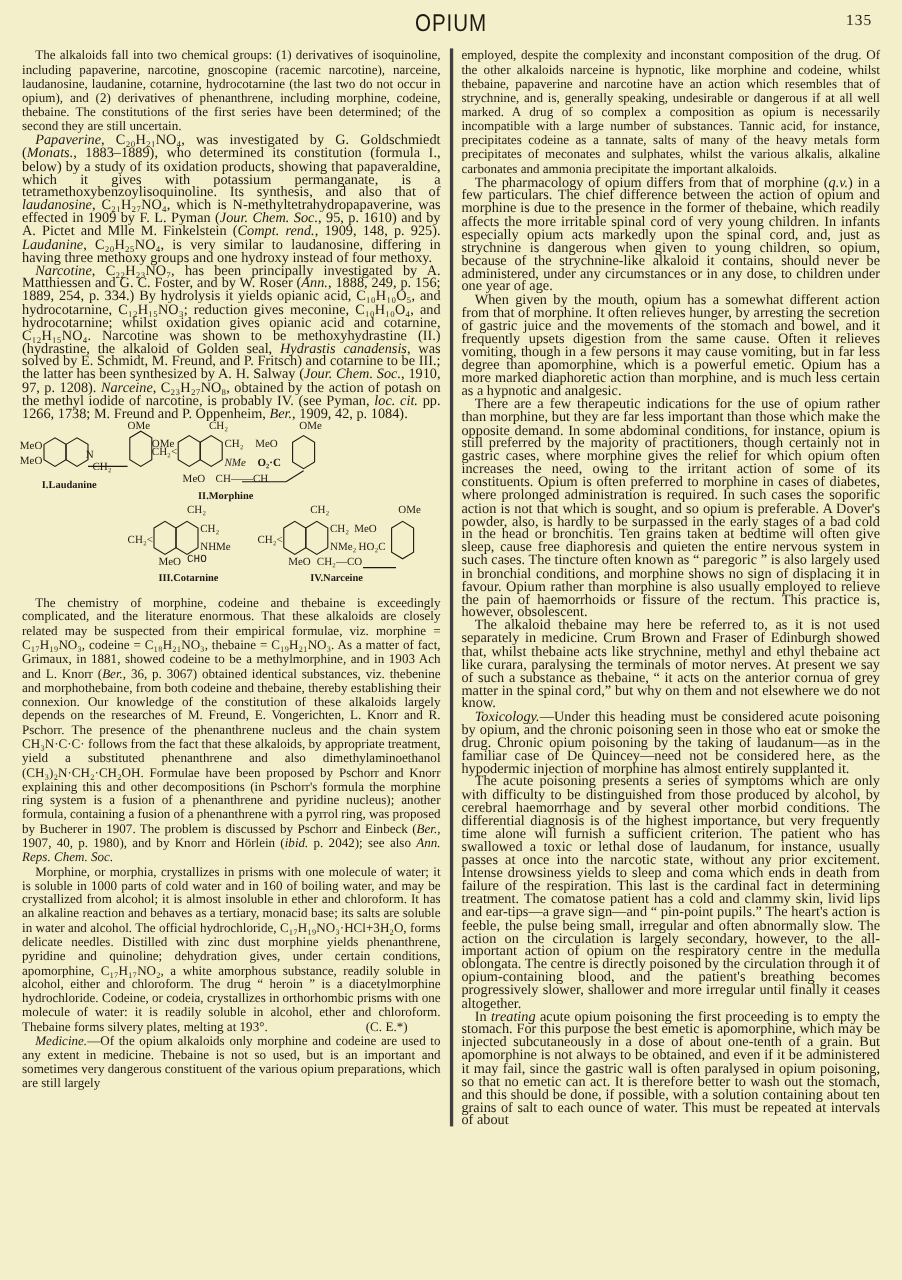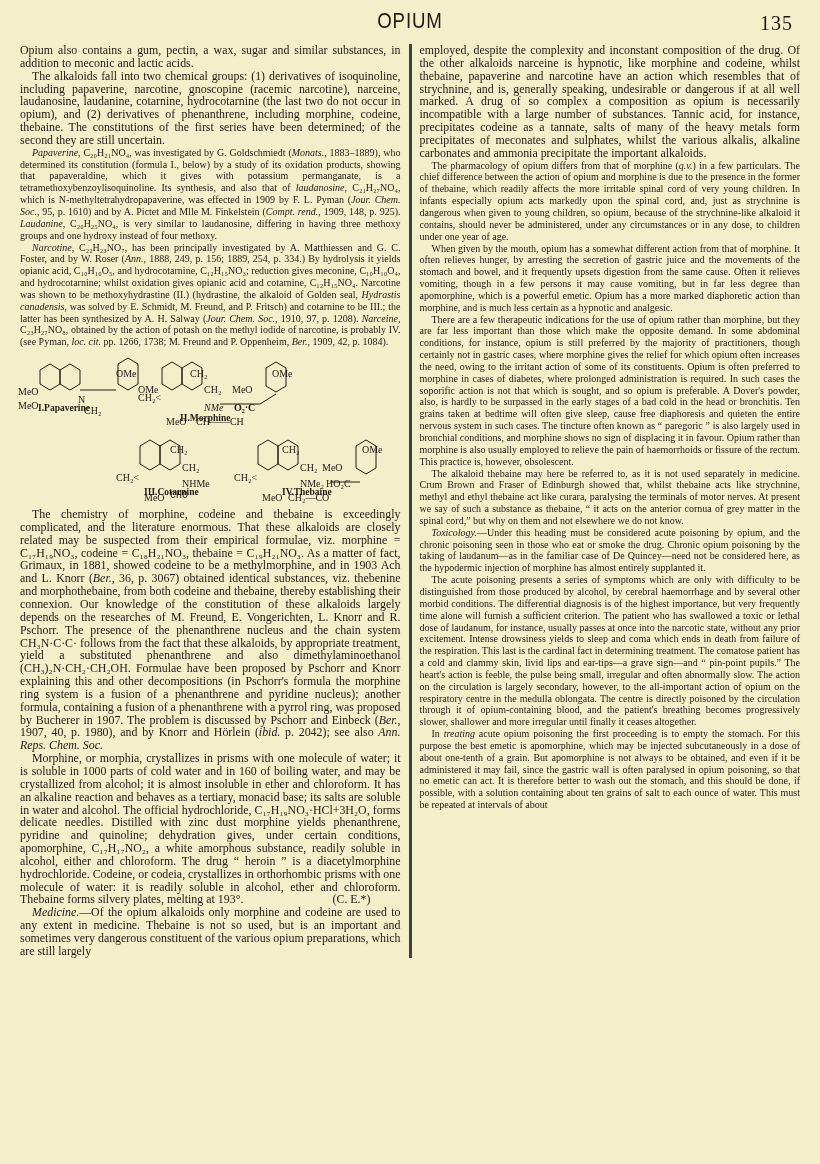--- a/index.html
+++ b/index.html
@@ -14,60 +14,59 @@
       position: absolute; top: 8px; left: 0; width: 820px; height: 30px;
     }
     .title {
       position: absolute; left: 0; right: 0; top: 0; text-align: center;
       font-family: "Liberation Sans Narrow", "Liberation Sans", sans-serif;
       font-size: 22px; letter-spacing: 1px; font-weight: normal;
       transform: scaleX(0.85);
     }
     .pageno {
       position: absolute; right: 27px; top: 4px;
-      font-size: 20px; letter-spacing: 1px;
+      font-size: 14px; letter-spacing: 1px;
     }
     .columns {
       position: absolute; top: 44px; left: 20px; width: 780px;
       display: flex;
     }
     .col {
       width: 382px; font-size: 11.9px; line-height: 12.85px;
       text-align: justify; hyphens: manual;
     }
     .col.left { padding-right: 8px; }
     .col.right { padding-left: 8px; border-left: 3px solid #404040; }
     .col p { margin: 0; text-indent: 12px; }
     .col p.noindent { text-indent: 0; }
-    .col p.small { font-size: 10px; line-height: 11.85px; }
+    .col p.small { font-size: 13px; line-height: 11.85px; }
     .col p.sig { text-align: justify; }
     .sig .ce { float: right; margin-right: 30px; }
     i { font-style: italic; }
     .formulae {
       position: relative; height: 198px; margin: 2px 0 4px 0;
       font-size: 10.5px;
     }
     .formulae svg { position: absolute; left: 0; top: 0; }
     .mol-label { position: absolute; font-size: 9.5px; font-weight: bold; }
-    .chem { position: absolute; font-size: 10px; white-space: nowrap; margin-top: 20px; }
+    .chem { position: absolute; font-size: 10px; white-space: nowrap; }
   </style>
 </head>
 <body>
 
 <div class="page">
 
   <div class="running-head">
     <div class="title">OPIUM</div>
     <div class="pageno">135</div>
   </div>
 
   <div class="columns">
 
     <div class="col left">
-      <p class="noindent">Opium also contains a gum, pectin, a wax, sugar and similar substances, in addition to meconic and lactic acids.</p>
       <p>The alkaloids fall into two chemical groups: (1) derivatives of isoquinoline, including papaverine, narcotine, gnoscopine (racemic narcotine), narceine, laudanosine, laudanine, cotarnine, hydrocotarnine (the last two do not occur in opium), and (2) derivatives of phenanthrene, including morphine, codeine, thebaine. The constitutions of the first series have been determined; of the second they are still uncertain.</p>
 
       <p class="small"><i>Papaverine</i><span>, C₂₀H₂₁NO₄, </span><span>was investigated by G. Goldschmiedt (</span><i>Monats.</i><span>, 1883–1889), who determined its constitution (formula I., below) by a study of its oxidation products, showing that papaveraldine, which it gives with potassium permanganate, is a tetramethoxybenzoylisoquinoline. Its synthesis, and also that of </span><i>laudanosine</i><span>, C₂₁H₂₇NO₄, which is N-methyltetrahydropapaverine, was effected in 1909 by F. L. Pyman (</span><i>Jour. Chem. Soc.</i><span>, 95, p. 1610) and by A. Pictet and Mlle M. Finkelstein (</span><i>Compt. rend.</i><span>, 1909, 148, p. 925). </span><i>Laudanine</i><span>, C₂₀H₂₅NO₄, is very similar to laudanosine, differing in having three methoxy groups and one hydroxy instead of four methoxy.</span></p>
 
       <p class="small"><i>Narcotine</i><span>, C₂₂H₂₃NO₇, has been principally investigated by A. Matthiessen and G. C. Foster, and by W. Roser (</span><i>Ann.</i><span>, 1888, 249, p. 156; 1889, 254, p. 334.) By hydrolysis it yields opianic acid, C₁₀H₁₀O₅, and hydrocotarnine, C₁₂H₁₅NO₃; reduction gives meconine, C₁₀H₁₀O₄, and hydrocotarnine; whilst oxidation gives opianic acid and cotarnine, C₁₂H₁₅NO₄. Narcotine was shown to be methoxyhydrastine (II.) (hydrastine, the alkaloid of Golden seal, </span><i>Hydrastis canadensis</i><span>, was solved by E. Schmidt, M. Freund, and P. Fritsch) and cotarnine to be III.; the latter has been synthesized by A. H. Salway (</span><i>Jour. Chem. Soc.</i><span>, 1910, 97, p. 1208). </span><i>Narceine</i><span>, C₂₃H₂₇NO₈, obtained by the action of potash on the methyl iodide of narcotine, is probably IV. (see Pyman, </span><i>loc. cit.</i><span> pp. 1266, 1738; M. Freund and P. Oppenheim, </span><i>Ber.</i><span>, 1909, 42, p. 1084).</span></p>
 
 
       <div class="formulae">
         <svg width="382" height="198" viewBox="0 0 382 198">
           <g fill="none" stroke="#1e1a12" stroke-width="1">
@@ -92,21 +91,21 @@
             <line x1="310" y1="132" x2="340" y2="132"></line>
           </g>
         </svg>
 
         <span class="chem" style="left:-2px;top:16px;">MeO</span>
         <span class="chem" style="left:-2px;top:30px;">MeO</span>
         <span class="chem" style="left:58px;top:24px;">N</span>
         <span class="chem" style="left:64px;top:35px;">CH₂</span>
         <span class="chem" style="left:96px;top:-2px;">OMe</span>
         <span class="chem" style="left:118px;top:14px;">OMe</span>
-        <span class="mol-label" style="left:18px;top:52px;">I.Papaverine</span>
+        <span class="mol-label" style="left:18px;top:52px;">I.Laudanine</span>
 
         <span class="chem" style="left:118px;top:22px;">CH₂&lt;</span>
         <span class="chem" style="left:170px;top:-2px;">CH₂</span>
         <span class="chem" style="left:184px;top:14px;">CH₂</span>
         <span class="chem" style="left:212px;top:14px;">MeO</span>
         <span class="chem" style="left:184px;top:32px;font-style:italic;">NMe</span>
         <span class="chem" style="left:214px;top:32px;font-weight:bold;">O₂·C</span>
         <span class="chem" style="left:146px;top:46px;">MeO</span>
         <span class="chem" style="left:176px;top:46px;">CH——CH</span>
         <span class="chem" style="left:252px;top:-2px;">OMe</span>
@@ -122,21 +121,21 @@
 
         <span class="chem" style="left:262px;top:74px;">CH₂</span>
         <span class="chem" style="left:214px;top:102px;">CH₂&lt;</span>
         <span class="chem" style="left:280px;top:92px;">CH₂</span>
         <span class="chem" style="left:302px;top:92px;">MeO</span>
         <span class="chem" style="left:342px;top:74px;">OMe</span>
         <span class="chem" style="left:280px;top:108px;">NMe₂</span>
         <span class="chem" style="left:306px;top:108px;">HO₂C</span>
         <span class="chem" style="left:242px;top:122px;">MeO</span>
         <span class="chem" style="left:268px;top:122px;">CH₂—CO</span>
-        <span class="mol-label" style="left:262px;top:136px;">IV.Thebaine</span>
+        <span class="mol-label" style="left:262px;top:136px;">IV.Narceine</span>
       </div>
 
       <p style="margin-top:-44px;"><span>The chemistry of morphine, codeine and thebaine is exceedingly complicated, and the literature enormous. That these alkaloids are closely related may be suspected from their empirical formulae, viz. morphine = C₁₇H₁₉NO₃, codeine = C₁₈H₂₁NO₃, thebaine = C₁₉H₂₁NO₃. As a matter of fact, Grimaux, in 1881, showed codeine to be a methylmorphine, and in 1903 Ach and L. Knorr (</span><i>Ber.</i><span>, 36, p. 3067) obtained identical substances, viz. thebenine and morphothebaine, from both codeine and thebaine, thereby establishing their connexion. Our knowledge of the constitution of these alkaloids largely depends on the researches of M. Freund, E. Vongerichten, L. Knorr and R. Pschorr. The presence of the phenanthrene nucleus and the chain system CH₃N·C·C· follows from the fact that these alkaloids, by appropriate treatment, yield a substituted phenanthrene and also dimethylaminoethanol (CH₃)₂N·CH₂·CH₂OH. Formulae have been proposed by Pschorr and Knorr explaining this and other decompositions (in Pschorr's formula the morphine ring system is a fusion of a phenanthrene and pyridine nucleus); another formula, containing a fusion of a phenanthrene with a pyrrol ring, was proposed by Bucherer in 1907. The problem is discussed by Pschorr and Einbeck (</span><i>Ber.</i><span>, 1907, 40, p. 1980), and by Knorr and Hörlein (</span><i>ibid.</i><span> p. 2042); see also </span><i>Ann. Reps. Chem. Soc.</i></p>
 
       <p class="sig"><span>Morphine, or morphia, crystallizes in prisms with one molecule of water; it is soluble in 1000 parts of cold water and in 160 of boiling water, and may be crystallized from alcohol; it is almost insoluble in ether and chloroform. It has an alkaline reaction and behaves as a tertiary, monacid base; its salts are soluble in water and alcohol. The official hydrochloride, C₁₇H₁₉NO₃·HCl+3H₂O, forms delicate needles. Distilled with zinc dust morphine yields phenanthrene, pyridine and quinoline; dehydration gives, under certain conditions, apomorphine, C₁₇H₁₇NO₂, a white amorphous substance, readily soluble in alcohol, either and chloroform. The drug “ heroin ” is a diacetylmorphine hydrochloride. Codeine, or codeia, crystallizes in orthorhombic prisms with one molecule of water: it is readily soluble in alcohol, ether and chloroform. Thebaine forms silvery plates, melting at 193°.</span><span class="ce">(C. E.*)</span></p>
 
       <p><i>Medicine.</i><span>—Of the opium alkaloids only morphine and codeine are used to any extent in medicine. Thebaine is not so used, but is an important and sometimes very dangerous constituent of the various opium preparations, which are still largely</span></p>
     </div>
 
     <div class="col right">

